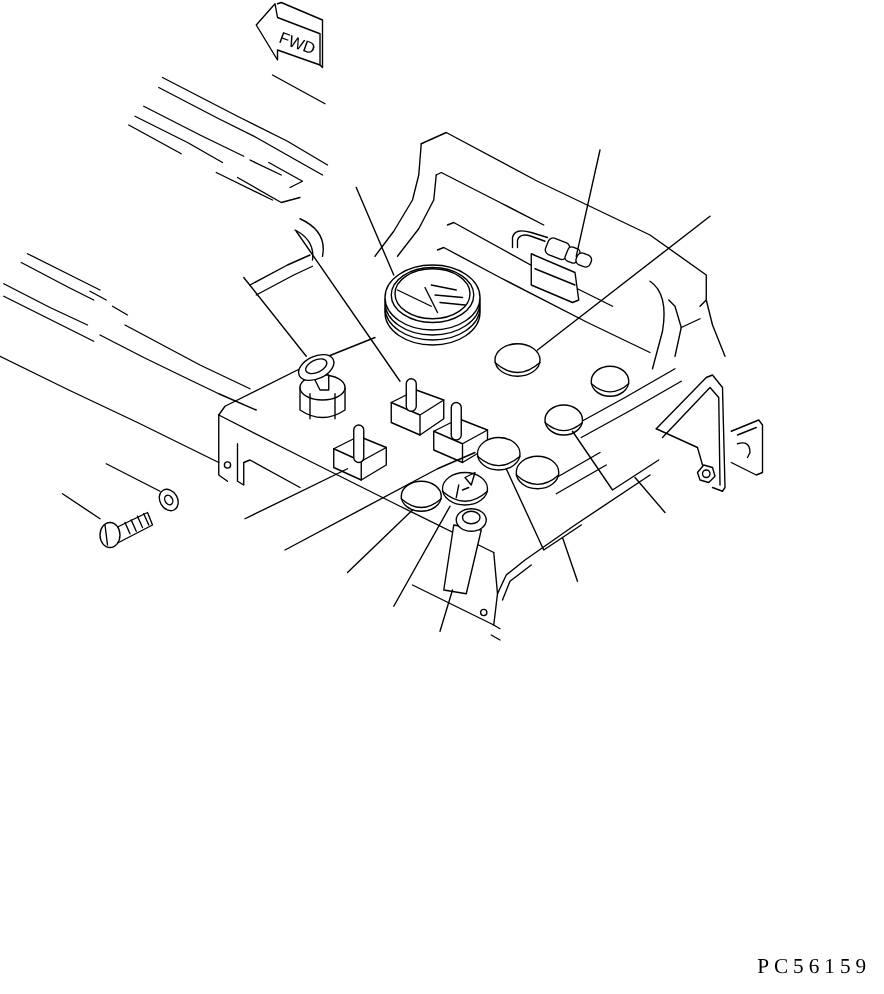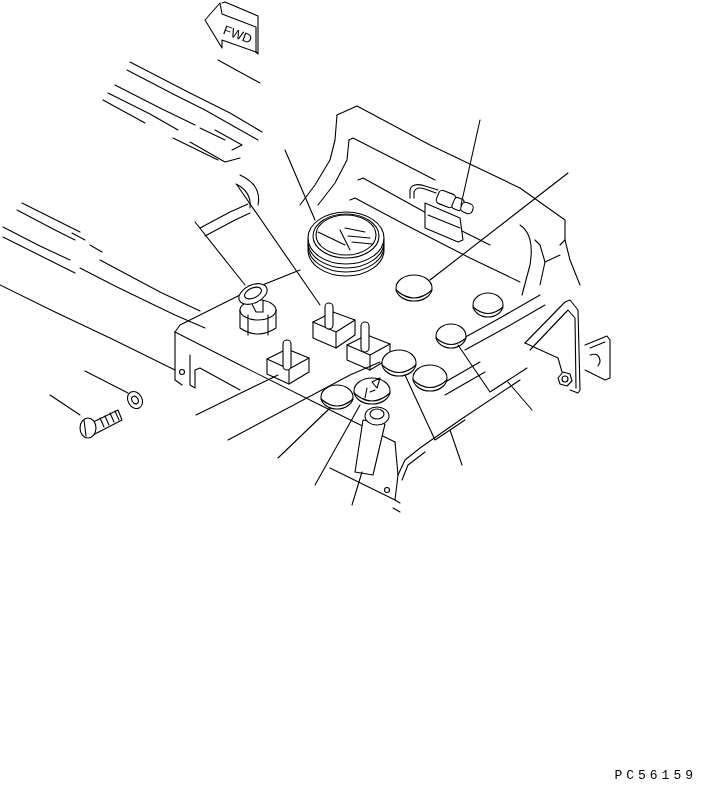--- a/index.html
+++ b/index.html
@@ -1,21 +1,21 @@
 <!DOCTYPE html>
 <html><head>
 <meta charset="utf-8">
 <style>
   html, body { margin: 0; padding: 0; background: #ffffff; }
   #canvas { position: relative; width: 707px; height: 795px; background: #ffffff; overflow: hidden; }
   svg { position: absolute; left: 0; top: 0; }
   .ln { stroke: #000; stroke-width: 1.1; fill: none; stroke-linecap: round; stroke-linejoin: round; }
   .fill { stroke: #000; stroke-width: 1.1; fill: #fff; stroke-linejoin: round; }
   .fwd { font-family: "Liberation Sans", sans-serif; font-size: 13px; fill: #000; }
-  #drawing-id { position: absolute; right: 10px; bottom: 12px; font-family: Liberation Mono, monospace; font-size: 13px; letter-spacing: 4px; color: #000; }
+  #drawing-id { position: absolute; right: 10px; bottom: 12px; font-family: Liberation Serif, serif; font-size: 17px; letter-spacing: 4px; color: #000; }
 </style>
 </head>
 <body>
 
 <div id="canvas">
 <svg width="707" height="795" viewBox="0 0 707 795">
 
   <g>
     <path class="ln" d="M205,20 L220,3 L222,14 L256,27 L256,52 L222,40 L222,48 Z"></path>
     <path class="ln" d="M222,3 L225,2 L258,16 L258,54 L256,52"></path>

